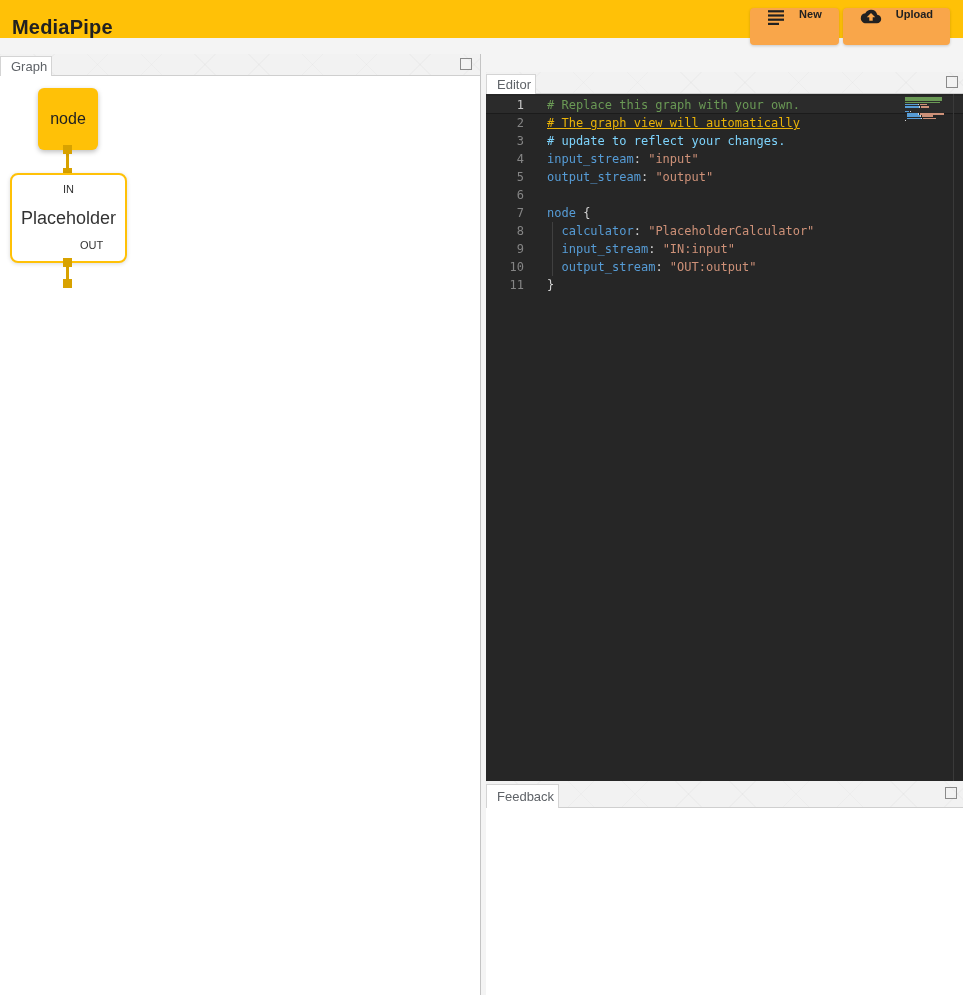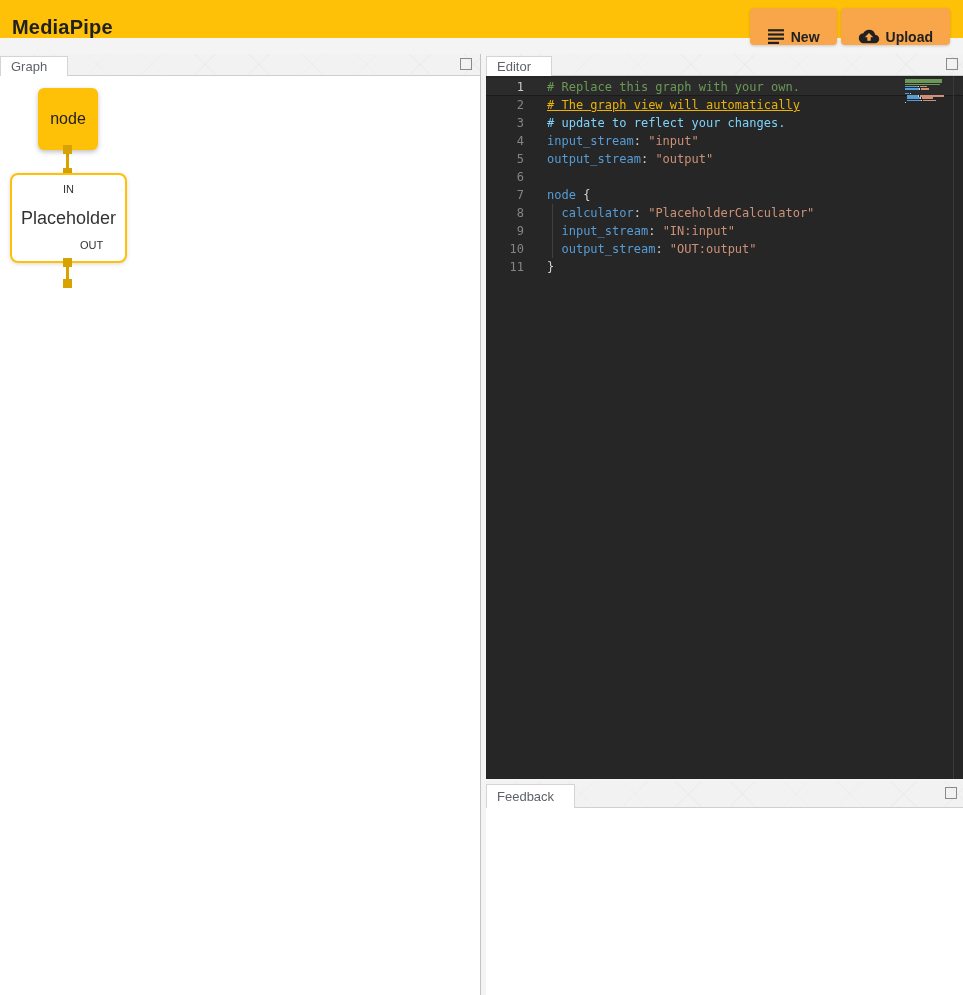--- a/index.html
+++ b/index.html
@@ -6,38 +6,38 @@
   body{
     width:963px;height:995px;position:relative;overflow:hidden;
     background:#f4f4f4;font-family:"Liberation Sans",sans-serif;
   }
   
   .header{position:absolute;left:0;top:0;width:963px;height:38px;background:#FFC107;}
   .header-title{position:absolute;left:12px;top:0;height:54px;display:flex;align-items:center;
     font-size:20px;font-weight:bold;color:#212121;letter-spacing:.2px;}
   .header-buttons{position:absolute;right:13px;top:8px;display:flex;gap:4px;}
   .hbtn{height:37px;background:#F9A64A;border:none;border-radius:4px;cursor:pointer;
-    display:flex;align-items:flex-end;gap:6px;padding:0 17px;
-    font-family:"Liberation Sans",sans-serif;font-size:14px;font-weight:bold;color:#212121;
+    display:flex;align-items:flex-start;gap:14px;padding:0 17px;
+    font-family:"Liberation Sans",sans-serif;font-size:11px;font-weight:bold;color:#212121;
     box-shadow:0 1px 3px rgba(0,0,0,0.18);}
   .hbtn svg{display:block;}
   
   .panel{position:absolute;background:#fff;}
   .graph-panel{left:0;top:54px;width:480px;height:941px;border-right:1px solid #c4c4c4;}
-  .editor-panel{left:486px;top:54px;width:477px;height:725px;}
+  .editor-panel{left:486px;top:72px;width:477px;height:725px;}
   .feedback-panel{left:486px;top:781px;width:477px;height:214px;}
   .panel-strip{position:relative;height:21px;border-bottom:1px solid #cfcfcf;
     background-color:#f2f2f2;
     background-image:
       repeating-linear-gradient(45deg, rgba(0,0,0,0.02) 0 1px, transparent 1px 38px),
       repeating-linear-gradient(135deg, rgba(0,0,0,0.02) 0 1px, transparent 1px 38px);}
   .feedback-panel .panel-strip{height:26px;}
   .tab{position:absolute;left:0;top:2px;bottom:-1px;z-index:2;background:#fff;
     border:1px solid #d4d4d4;border-bottom:none;display:flex;align-items:center;
-    padding:0 20px 0 10px;font-size:13px;color:#5f6368;cursor:default;}
+    padding:0 4px 0 10px;font-size:13px;color:#5f6368;cursor:default;}
   .expand-icon{position:absolute;right:8px;top:4px;width:10px;height:10px;
     border:1.5px solid #8a8a8a;background:transparent;cursor:pointer;}
   
   .graph-canvas{position:absolute;left:0;top:22px;right:0;bottom:0;background:#fff;}
   .gnode{position:absolute;display:flex;align-items:center;justify-content:center;
     background:#FFC107;border-radius:6px;color:#212121;font-size:16px;font-weight:500;
     box-shadow:0 2px 5px rgba(0,0,0,0.25);cursor:grab;}
   .gnode.stream-input{left:38px;top:12px;width:60px;height:62px;}
   .gnode.stream-output{left:33px;top:208px;width:70px;height:66px;}
   .gnode.calc{left:10px;top:97px;width:113px;height:86px;background:#fff;

